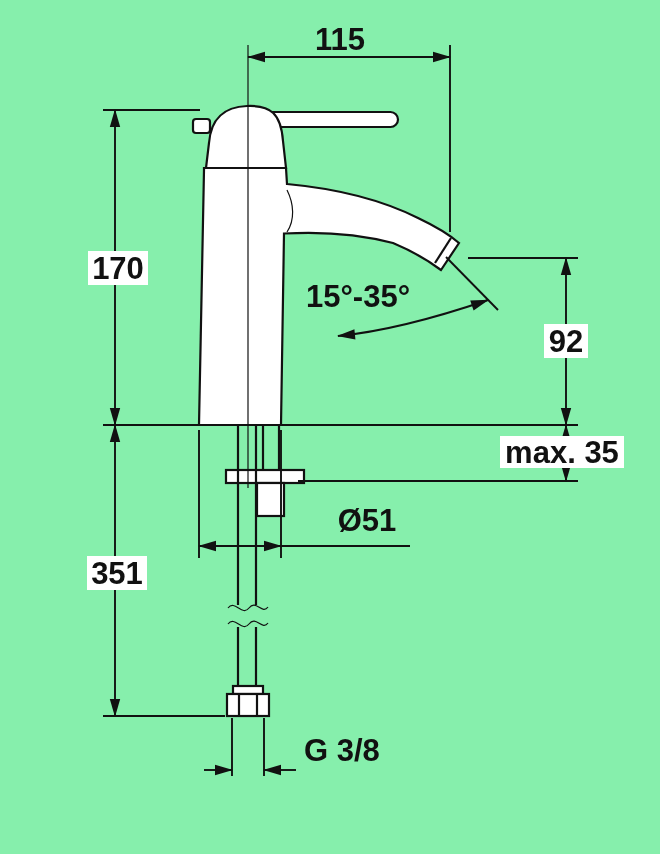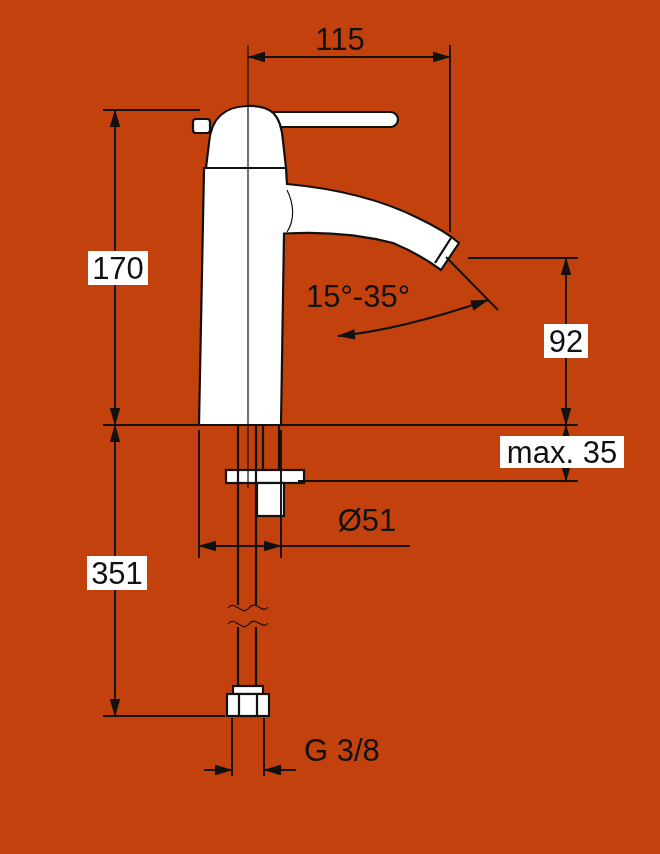--- a/index.html
+++ b/index.html
@@ -5,22 +5,23 @@
   html, body {
     margin: 0;
     padding: 0;
     background: #ffffff;
     font-family: "Liberation Sans", sans-serif;
   }
   .stage {
     position: relative;
     width: 660px;
     height: 854px;
-    background: #c2410c;
+    background: #86efac;
     overflow: hidden;
+    font-weight: bold;
   }
   .stage svg {
     position: absolute;
     inset: 0;
   }
   text {
     font-family: "Liberation Sans", sans-serif;
     font-size: 31px;
     fill: #111111;
   }

